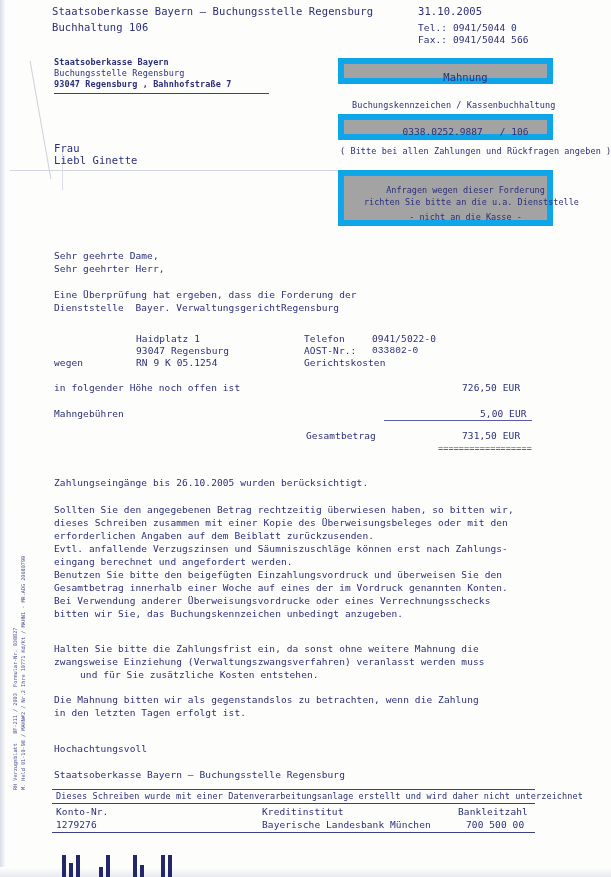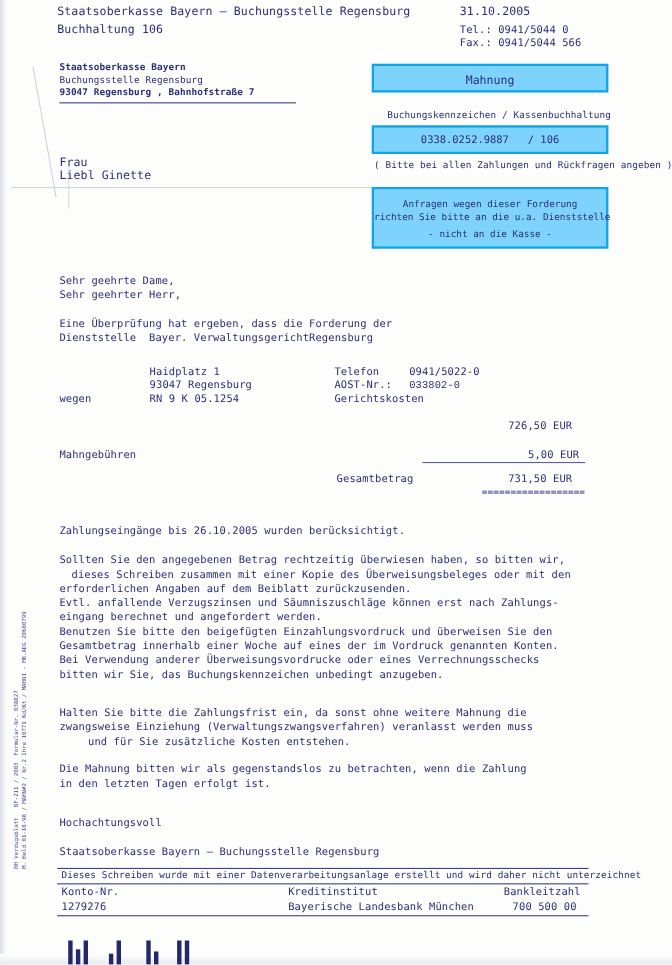--- a/index.html
+++ b/index.html
@@ -30,23 +30,24 @@
   .txt {
     position: absolute;
     white-space: pre;
     letter-spacing: 0.1px;
   }
   .t-head { font-size: 10.5px; line-height: 14px; }
   .t-small { font-size: 8.5px; line-height: 11px; }
 
   .box {
     position: absolute;
-    border: 2px solid #0ea5e9;
-    background: #7dd3fc;
+    border: 6px solid #0ea5e9;
+    background: #a3a3a3;
     box-sizing: border-box;
+    padding-left: 20px;
   }
   .box-inner-label {
     position: absolute;
     width: 100%;
     text-align: center;
     white-space: pre;
   }
   .rule {
     position: absolute;
     background: #3b3f86;
@@ -154,35 +155,36 @@
   <div class="txt" style="left:136px; top:333px;">Haidplatz 1</div>
   <div class="txt" style="left:136px; top:345px;">93047 Regensburg</div>
   <div class="txt" style="left:304px; top:333px;">Telefon</div>
   <div class="txt" style="left:372px; top:333px;">0941/5022-0</div>
   <div class="txt" style="left:304px; top:345px;">AOST-Nr.:</div>
   <div class="txt" style="left:372px; top:345px;font-family:Liberation Mono, monospace;">033802-0</div>
   <div class="txt" style="left:304px; top:357px;">Gerichtskosten</div>
   <div class="txt" style="left:54px; top:357px;">wegen</div>
   <div class="txt" style="left:136px; top:357px;">RN 9 K 05.1254</div>
 
+  <div class="txt" style="left:54px; top:382px;">in folgender Höhe noch offen ist</div>
   <div class="txt" style="left:462px; top:382px;">726,50 EUR</div>
 
   <div class="txt" style="left:54px; top:408px;">Mahngebühren</div>
   <div class="txt" style="left:480px; top:408px;">5,00 EUR</div>
 
   <div class="rule rule-thin" style="left:384px; top:420px; width:148px;"></div>
 
   <div class="txt" style="left:306px; top:430px;">Gesamtbetrag</div>
   <div class="txt" style="left:462px; top:430px;">731,50 EUR</div>
   <div class="txt t-small" style="left:438px; top:443px;">==================</div>
 
   <div class="txt" style="left:54px; top:477px;">Zahlungseingänge bis 26.10.2005 wurden berücksichtigt.</div>
 
   <div class="txt" style="left:54px; top:504px;">Sollten Sie den angegebenen Betrag rechtzeitig überwiesen haben, so bitten wir,</div>
-  <div class="txt" style="left:54px; top:517px;margin-left:11px;">dieses Schreiben zusammen mit einer Kopie des Überweisungsbeleges oder mit den</div>
+  <div class="txt" style="left:54px; top:517px;">dieses Schreiben zusammen mit einer Kopie des Überweisungsbeleges oder mit den</div>
   <div class="txt" style="left:54px; top:530px;">erforderlichen Angaben auf dem Beiblatt zurückzusenden.</div>
   <div class="txt" style="left:54px; top:543px;">Evtl. anfallende Verzugszinsen und Säumniszuschläge können erst nach Zahlungs-</div>
   <div class="txt" style="left:54px; top:556px;">eingang berechnet und angefordert werden.</div>
 
   <div class="txt" style="left:54px; top:569px;">Benutzen Sie bitte den beigefügten Einzahlungsvordruck und überweisen Sie den</div>
   <div class="txt" style="left:54px; top:582px;">Gesamtbetrag innerhalb einer Woche auf eines der im Vordruck genannten Konten.</div>
   <div class="txt" style="left:54px; top:595px;">Bei Verwendung anderer Überweisungsvordrucke oder eines Verrechnungsschecks</div>
   <div class="txt" style="left:54px; top:608px;">bitten wir Sie, das Buchungskennzeichen unbedingt anzugeben.</div>
 
   <div class="txt" style="left:54px; top:643px;">Halten Sie bitte die Zahlungsfrist ein, da sonst ohne weitere Mahnung die</div>

